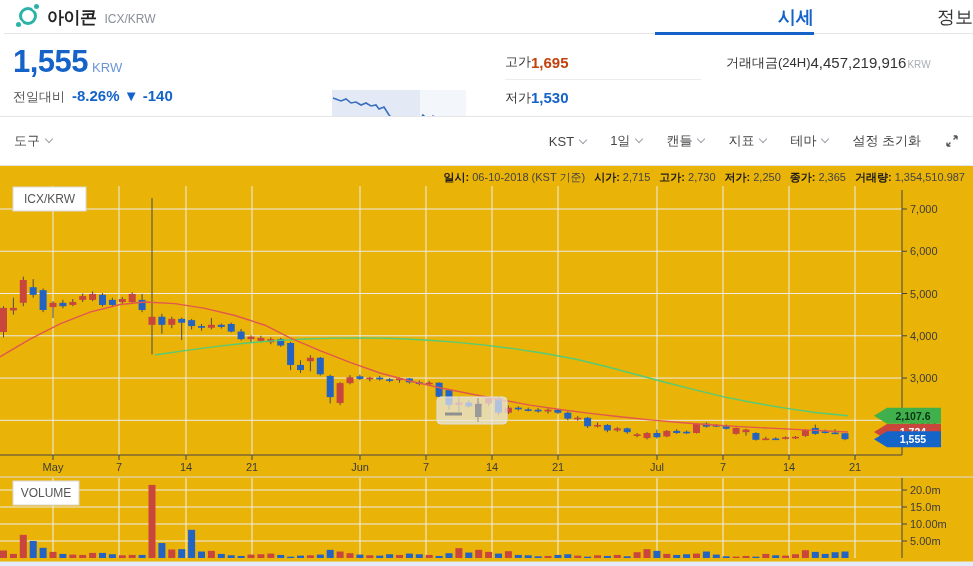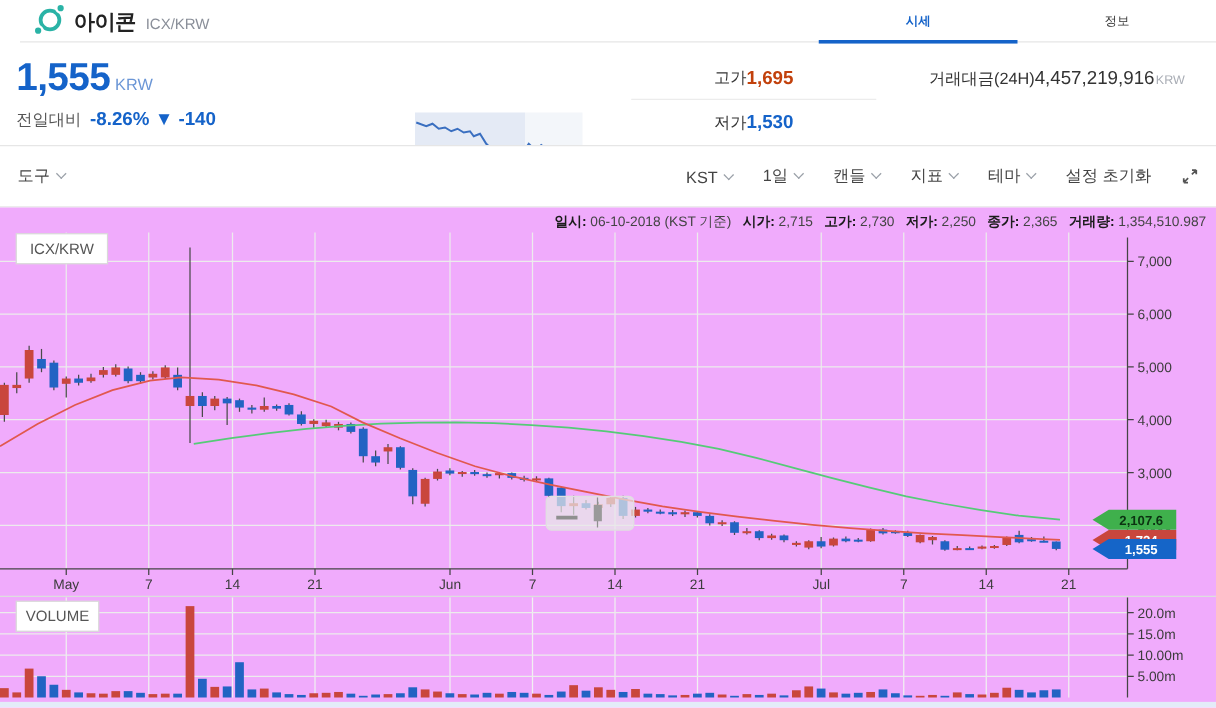--- a/index.html
+++ b/index.html
@@ -1,66 +1,66 @@
 <!DOCTYPE html>
 <html><head>
 <meta charset="utf-8">
 <style>
   * { margin:0; padding:0; box-sizing:border-box; }
   body { background:#fff; font-family:"Liberation Sans", sans-serif; }
   #app { position:relative; width:973px; height:566px; background:#fff; overflow:hidden; }
 
   
-  .header { position:absolute; top:0; left:16px; right:0; height:34px; border-bottom:1px solid #e6e6e6; background:#fff; }
+  .header { position:absolute; top:0; left:4px; right:0; height:34px; border-bottom:1px solid #e6e6e6; background:#fff; }
   .logo { position:absolute; left:13px; top:5px; width:22px; height:22px; }
   .logo .ring { position:absolute; left:2px; top:2px; right:2px; bottom:2px; border:3.5px solid #2ab3a6; border-radius:50%; }
   .logo .dot-tr { position:absolute; right:-2px; top:-3px; width:9px; height:9px; background:#2ab3a6; border:2px solid #fff; border-radius:50%; }
   .logo .dot-bl { position:absolute; left:-3px; bottom:-2px; width:9px; height:9px; background:#2ab3a6; border:2px solid #fff; border-radius:50%; }
   .title-row { position:absolute; left:43px; top:6px; display:flex; align-items:baseline; gap:8px; }
   .coin-title { font-size:17px; font-weight:bold; color:#222; letter-spacing:-0.5px; }
   .coin-pair { font-size:12px; color:#8a8f99; }
   .tabs { position:absolute; right:0; top:0; width:318px; height:34px; display:flex; }
-  .tab { flex:1; display:flex; align-items:center; justify-content:center; font-size:10px; color:#333; cursor:pointer; position:relative; }
+  .tab { flex:1; display:flex; align-items:center; justify-content:flex-end; font-size:18px; color:#333; cursor:pointer; position:relative; }
   .tab.active { color:#1563c9; font-weight:bold; }
   .tab.active::after { content:""; position:absolute; left:0; right:0; bottom:-1px; height:3px; background:#1563c9; }
 
   
   .price-section { position:absolute; top:35px; left:0; right:0; height:80px; background:#fff; }
   .big-price-row { position:absolute; left:13px; top:9px; display:flex; align-items:baseline; }
   .big-price { font-size:31px; font-weight:bold; color:#1563c9; letter-spacing:-0.5px; }
   .big-unit { font-size:13px; color:#6b96d6; margin-left:4px; }
   .change-row { position:absolute; left:13px; top:52px; display:flex; align-items:baseline; gap:7px; }
   .change-label { font-size:13px; color:#555; }
   .change-value { font-size:15px; font-weight:bold; color:#1563c9; }
   .sparkline-wrap { position:absolute; left:332px; top:55px; width:140px; height:48px; }
   .spark-bg-a { position:absolute; left:0; top:0; width:88px; height:48px; background:#e4eaf5; }
   .spark-bg-b { position:absolute; left:88px; top:0; width:46px; height:48px; background:#f3f6fa; }
   .sparkline-wrap svg { position:absolute; left:0; top:0; }
 
   .stats { position:absolute; top:10px; }
   .stats-col1 { left:505px; width:196px; }
   .stats-col2 { left:726px; width:239px; }
-  .stats-row { height:35px; display:flex; align-items:center; justify-content:center; }
+  .stats-row { height:35px; display:flex; align-items:center; justify-content:flex-start; }
   .stats-row.divided { border-bottom:1px solid #ececec; }
   .stat-label { font-size:13px; color:#333; }
   .stat-value { font-size:15px; font-weight:bold; color:#222; }
   .stat-value.red { color:#c2410c; }
   .stat-value.blue { color:#1563c9; }
   .stat-value .unit { font-size:10px; font-weight:normal; color:#a9adb5; margin-left:1px; }
   .stat-value.plain { font-weight:normal; color:#333; }
 
   
   .toolbar { position:absolute; top:116px; left:0; right:0; height:50px; border-top:1px solid #e6e6e6; border-bottom:1px solid #e6e6e6; display:flex; align-items:center; justify-content:space-between; padding:17px 14px; background:#fff; }
   .tb-item { font-size:13px; color:#444; cursor:pointer; white-space:nowrap; }
   .toolbar-right { display:flex; align-items:center; gap:24px; }
   .chev { display:inline-block; width:6px; height:6px; border-right:1.2px solid #9aa0a8; border-bottom:1.2px solid #9aa0a8; transform:rotate(45deg); margin-left:6px; vertical-align:3px; }
   .expand-btn { cursor:pointer; display:flex; align-items:center; }
 
   
-  .chart-section { position:absolute; top:166px; left:0; right:0; height:400px; background:#f0abfc; }
+  .chart-section { position:absolute; top:166px; left:0; right:0; height:400px; background:#eab308; }
   .info-bar { position:absolute; top:4px; right:8px; font-size:11px; color:#444; white-space:nowrap; z-index:5; }
   .info-bar b { color:#1c1c1c; margin-left:9px; }
   .info-bar b:first-child { margin-left:0; }
   .info-bar span { margin-left:3px; }
   #chart-svg { position:absolute; left:0; top:0; }
   #chart-svg text { font-family:"Liberation Sans", sans-serif; }
 </style>
 </head>
 <body>
 

